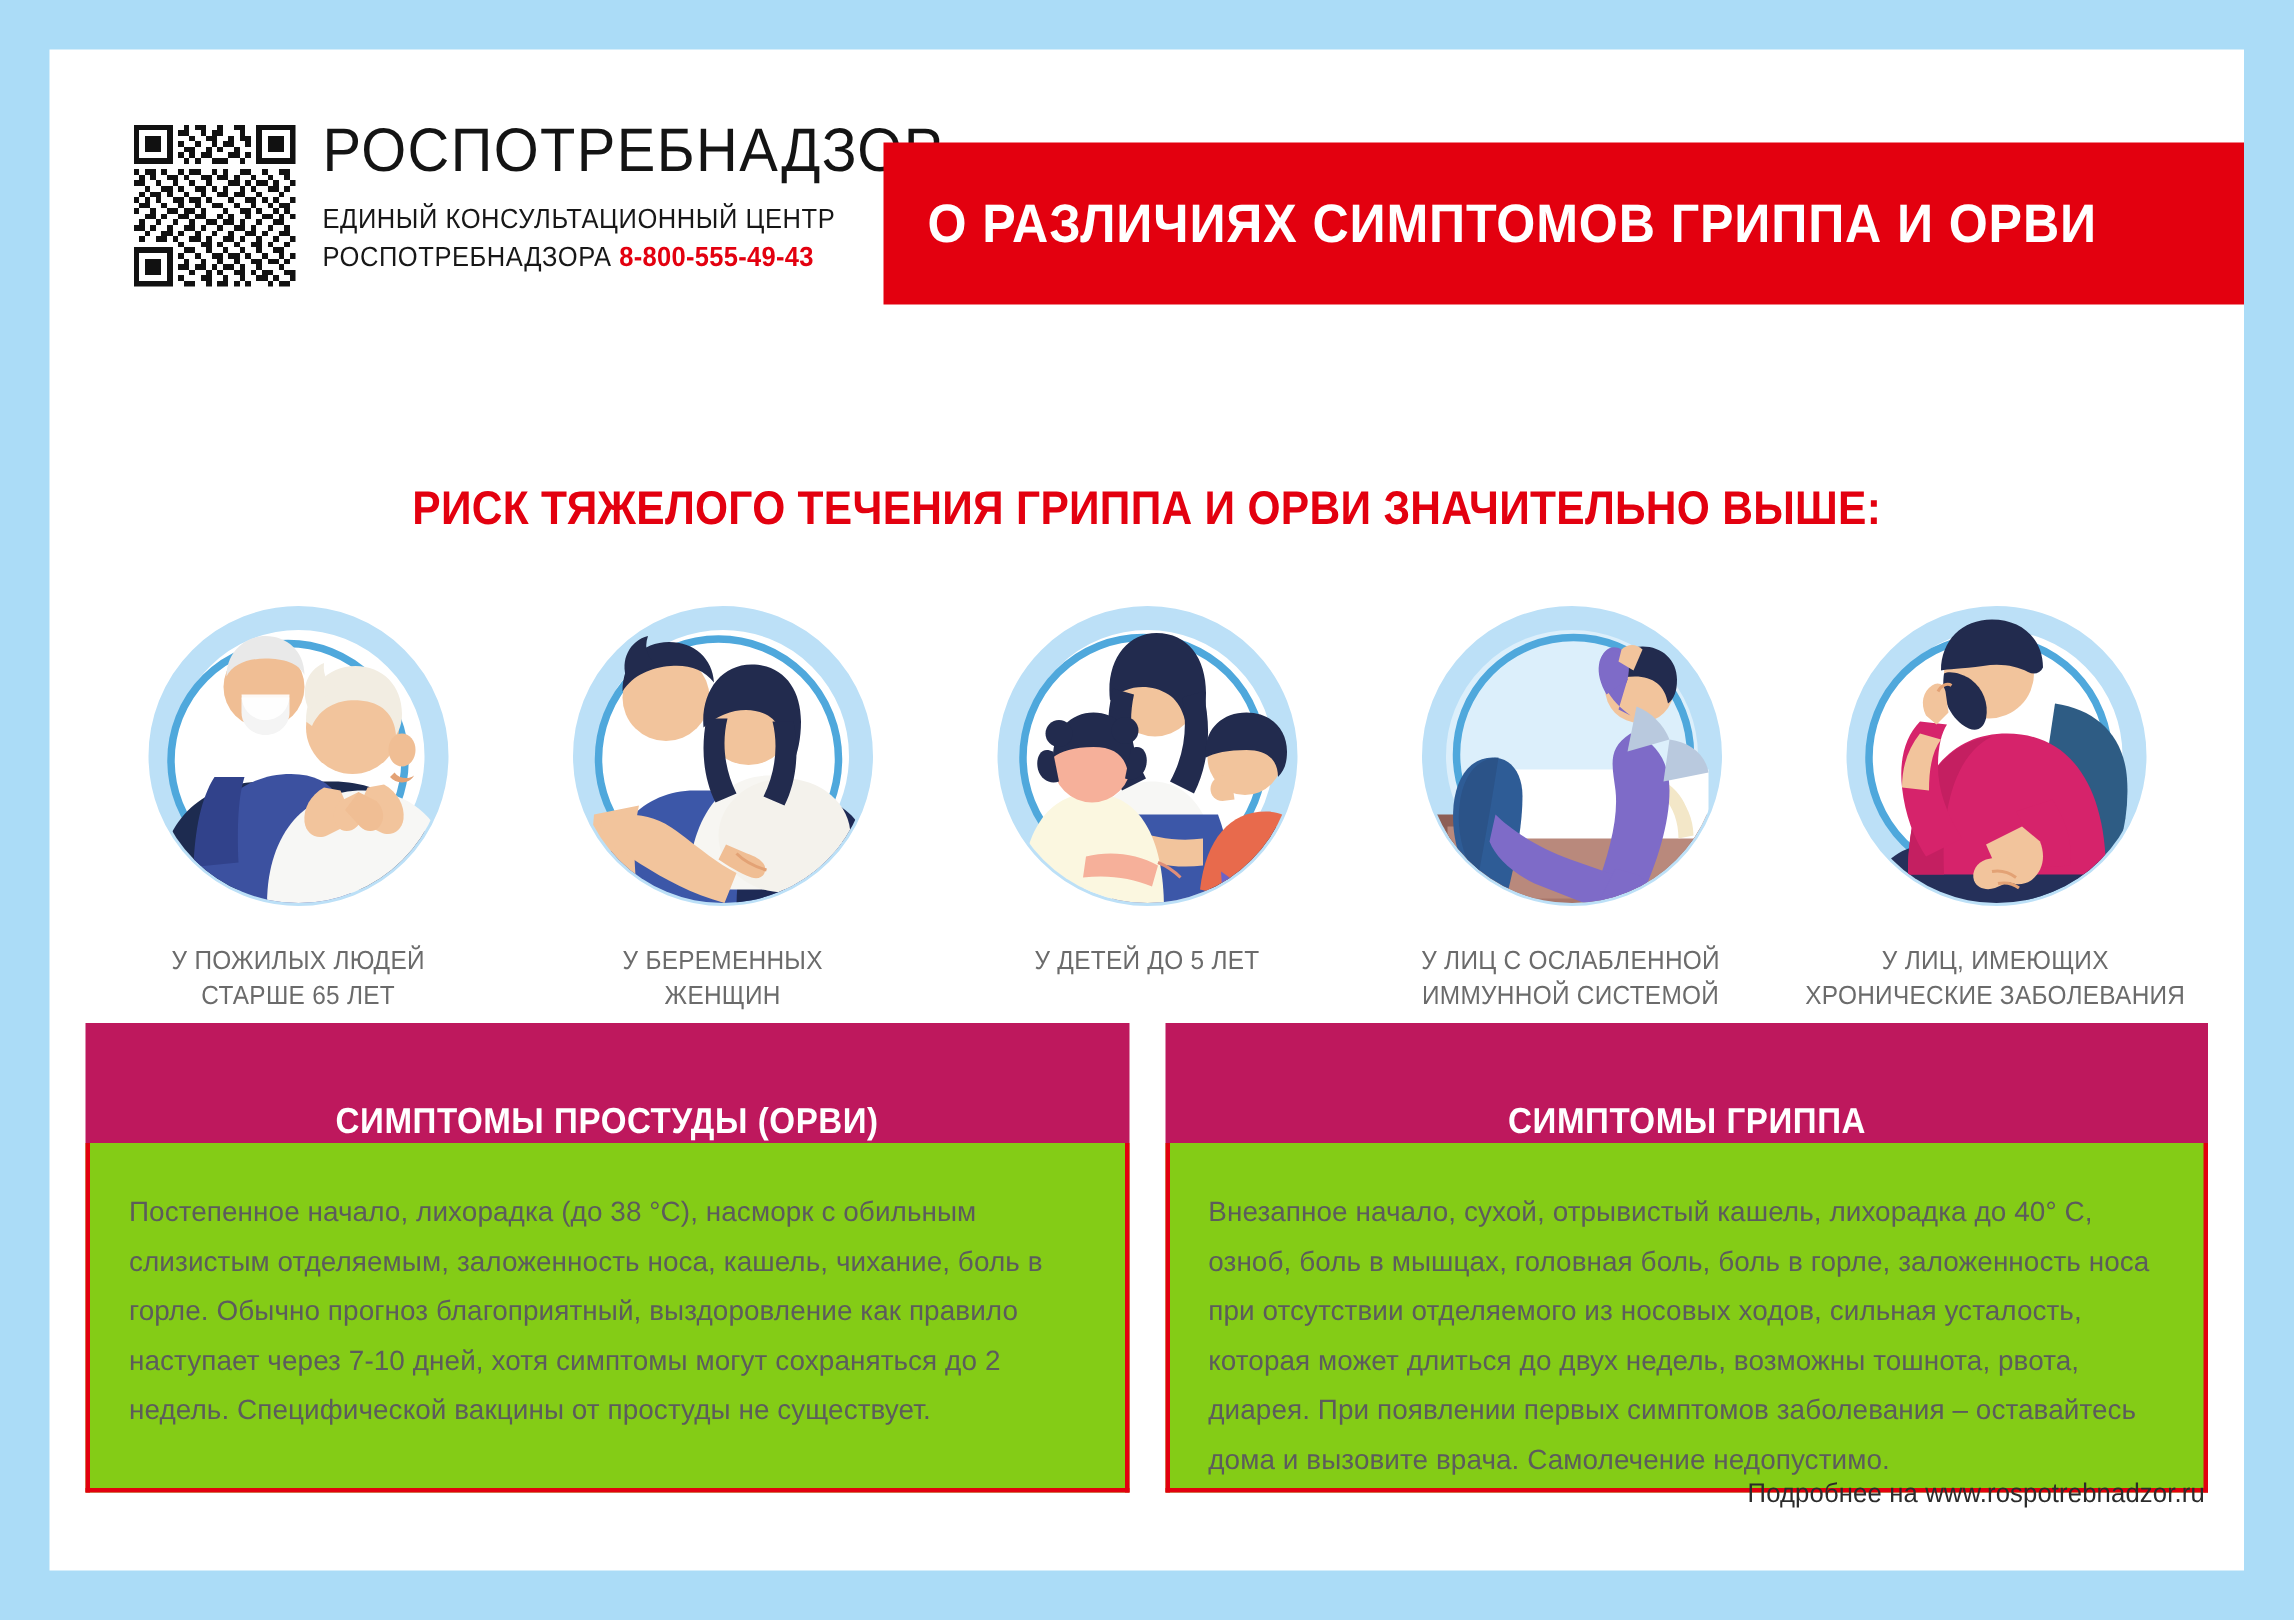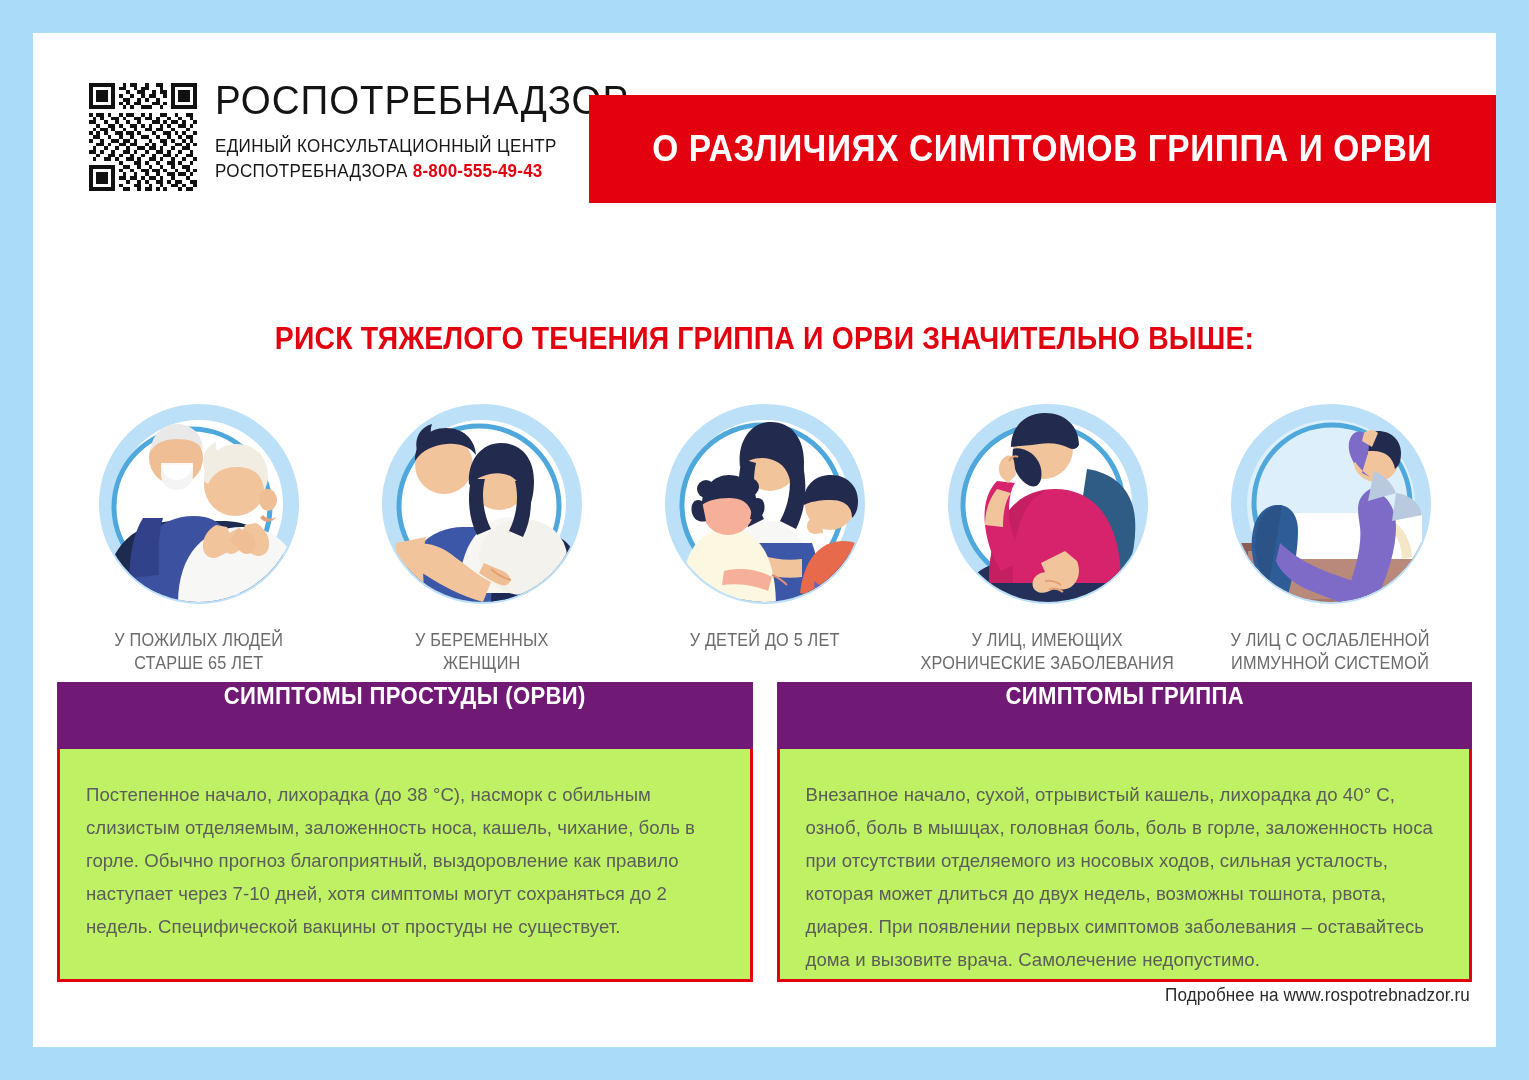--- a/index.html
+++ b/index.html
@@ -27,21 +27,21 @@
   }
   .brand-sub{
     margin-top:9px;
     font-size:18.5px;font-weight:400;letter-spacing:0.4px;color:#171717;
     line-height:25px;white-space:nowrap;transform:scaleX(0.92);transform-origin:left center;
   }
   .brand-sub .phone{color:#E3000F;font-weight:700;letter-spacing:0.2px;}
 
   .titlebar{
     position:absolute;left:556px;top:62px;width:907px;height:108px;
-    background:#E3000F;display:flex;align-items:center;justify-content:center;
+    background:#E3000F;display:flex;align-items:center;justify-content:flex-start;
   }
   .titlebar h1{
     margin:0;color:#ffffff;font-size:36px;font-weight:700;letter-spacing:0.6px;
     transform:scaleX(0.93);transform-origin:center;white-space:nowrap;
     font-family:"Liberation Sans",sans-serif;
   }
 
   
   .lead{position:absolute;left:0;top:198px;width:100%;text-align:center;}
   .lead .l1,.lead .l2{
@@ -63,28 +63,28 @@
   .gcaption{
     margin-top:14px;text-align:center;color:#6b6b6b;
     font-size:17.5px;font-weight:400;line-height:23px;letter-spacing:0.2px;
     transform:scaleX(0.93);white-space:nowrap;
   }
 
   
   .panels{position:absolute;left:24px;top:649px;width:1415px;display:flex;gap:24px;}
   .panel{flex:1;}
   .panel-head{
-    background:#701a75;height:67px;display:flex;align-items:flex-start;justify-content:center;
+    background:#be185d;height:80px;display:flex;align-items:flex-end;justify-content:center;
   }
   .panel-head h2{
     margin:0;color:#fff;font-size:24px;font-weight:700;letter-spacing:0.4px;
     transform:scaleX(0.92);white-space:nowrap;
   }
   .panel-body{
-    border:3px solid #E3000F;border-top:none;background:#bef264;
+    border:3px solid #E3000F;border-top:none;background:#84cc16;
     height:233px;padding:29px 26px 0 26px;box-sizing:border-box;
   }
   .panel-body p{
     margin:0;color:#5c5c5c;font-size:18.6px;line-height:33px;letter-spacing:0.05px;
   }
 
   
   .footer{
     position:absolute;right:26px;top:952px;
     color:#2b2b2b;font-size:18px;letter-spacing:0.1px;transform:scaleX(0.95);
@@ -462,57 +462,20 @@
       <div class="gcaption">
         <div>У ДЕТЕЙ ДО 5 ЛЕТ</div>
         <div></div>
       </div>
     </div>
 
     <div class="group">
       <div class="circle-wrap">
         <svg viewBox="0 0 222 222">
           <defs>
-              <clipPath id="c4">
-                <circle cx="111" cy="111" r="98"></circle>
-              </clipPath>
-            </defs>
-          <circle cx="111" cy="111" r="98" fill="#fff"></circle>
-          <circle cx="111" cy="111" r="92" fill="none" stroke="#BCE0F7" stroke-width="16"></circle>
-          <circle cx="106" cy="112" r="80" fill="none" stroke="#4FA8DC" stroke-width="5"></circle>
-          <g clip-path="url(#c4)">
-            <path d="M150 76c28 4 46 22 48 50 2 28-6 56-22 84h-46z" fill="#2E5C84"></path>
-            <path d="M26 216c0-22 10-38 28-44h112c16 8 26 24 26 44z" fill="#25305A"></path>
-            <path d="M52 190c0-62 26-94 66-94s66 32 66 94z" fill="#D6236B"></path>
-            <path d="M52 190c0-56 22-88 56-92-24 12-34 46-32 92z" fill="#C41F61"></path>
-            <circle cx="106" cy="56" r="30" fill="#F2C49C"></circle>
-            <path d="M74 54c0-20 14-34 34-34 20 0 34 13 34 32-2 4-6 5-10 3-8-4-18-6-30-4-14 2-24 2-28 3z" fill="#222B4E"></path>
-            <path d="M76 56c-2 14 2 26 12 34 8 6 14 4 16-4 2-10-2-20-10-26-6-4-14-6-18-4z" fill="#222B4E"></path>
-            <path d="M60 88c-10 10-14 26-12 44 2 18 8 34 16 46l24-12c-10-16-16-32-16-48 0-12 2-22 6-28z" fill="#D6236B"></path>
-            <path d="M60 96c-8 10-12 22-12 36l18 2c0-14 2-26 8-34z" fill="#F2C49C"></path>
-            <path d="M64 84c-4-8-2-16 4-20 4-3 8-1 9 4l2 14-8 8z" fill="#F2C49C"></path>
-            <path d="M72 68c2-4 6-6 9-4" stroke="#E3A275" stroke-width="2" fill="none"></path>
-            <path d="M148 140c10 14 14 30 12 44l-28 2c2-14-2-28-8-38z" fill="#D6236B"></path>
-            <path d="M140 168c4 10 2 20-6 26-8 5-18 2-22-6l-8-18 24-12z" fill="#F2C49C"></path>
-            <path d="M104 180c-6 2-10 8-8 14 2 5 8 7 14 5l14-6-6-16z" fill="#F2C49C"></path>
-            <path d="M108 188c6-1 12 1 16 4" stroke="#E3A275" stroke-width="2" fill="none"></path>
-            <path d="M112 196c5-1 10 0 14 3" stroke="#E3A275" stroke-width="2" fill="none"></path>
-          </g>
-        </svg>
-      </div>
-      <div class="gcaption">
-        <div>У ЛИЦ, ИМЕЮЩИХ</div>
-        <div>ХРОНИЧЕСКИЕ ЗАБОЛЕВАНИЯ</div>
-      </div>
-    </div>
-
-    <div class="group">
-      <div class="circle-wrap">
-        <svg viewBox="0 0 222 222">
-          <defs>
               <clipPath id="c5">
                 <circle cx="111" cy="111" r="98"></circle>
               </clipPath>
             </defs>
           <circle cx="111" cy="111" r="98" fill="#DCEFFB"></circle>
           <circle cx="111" cy="111" r="92" fill="none" stroke="#BCE0F7" stroke-width="16"></circle>
           <circle cx="112" cy="110" r="78" fill="none" stroke="#4FA8DC" stroke-width="5"></circle>
           <g clip-path="url(#c5)">
             <path d="M8 160h206v60H8z" fill="#A8766B"></path>
             <path d="M18 150h190v20H18z" fill="#8D5E55"></path>
@@ -536,20 +499,57 @@
             <path d="M144 40c4-4 10-4 14 0l-6 14-10-6z" fill="#F2C49C"></path>
           </g>
         </svg>
       </div>
       <div class="gcaption">
         <div>У ЛИЦ С ОСЛАБЛЕННОЙ</div>
         <div>ИММУННОЙ СИСТЕМОЙ</div>
       </div>
     </div>
 
+    <div class="group">
+      <div class="circle-wrap">
+        <svg viewBox="0 0 222 222">
+          <defs>
+              <clipPath id="c4">
+                <circle cx="111" cy="111" r="98"></circle>
+              </clipPath>
+            </defs>
+          <circle cx="111" cy="111" r="98" fill="#fff"></circle>
+          <circle cx="111" cy="111" r="92" fill="none" stroke="#BCE0F7" stroke-width="16"></circle>
+          <circle cx="106" cy="112" r="80" fill="none" stroke="#4FA8DC" stroke-width="5"></circle>
+          <g clip-path="url(#c4)">
+            <path d="M150 76c28 4 46 22 48 50 2 28-6 56-22 84h-46z" fill="#2E5C84"></path>
+            <path d="M26 216c0-22 10-38 28-44h112c16 8 26 24 26 44z" fill="#25305A"></path>
+            <path d="M52 190c0-62 26-94 66-94s66 32 66 94z" fill="#D6236B"></path>
+            <path d="M52 190c0-56 22-88 56-92-24 12-34 46-32 92z" fill="#C41F61"></path>
+            <circle cx="106" cy="56" r="30" fill="#F2C49C"></circle>
+            <path d="M74 54c0-20 14-34 34-34 20 0 34 13 34 32-2 4-6 5-10 3-8-4-18-6-30-4-14 2-24 2-28 3z" fill="#222B4E"></path>
+            <path d="M76 56c-2 14 2 26 12 34 8 6 14 4 16-4 2-10-2-20-10-26-6-4-14-6-18-4z" fill="#222B4E"></path>
+            <path d="M60 88c-10 10-14 26-12 44 2 18 8 34 16 46l24-12c-10-16-16-32-16-48 0-12 2-22 6-28z" fill="#D6236B"></path>
+            <path d="M60 96c-8 10-12 22-12 36l18 2c0-14 2-26 8-34z" fill="#F2C49C"></path>
+            <path d="M64 84c-4-8-2-16 4-20 4-3 8-1 9 4l2 14-8 8z" fill="#F2C49C"></path>
+            <path d="M72 68c2-4 6-6 9-4" stroke="#E3A275" stroke-width="2" fill="none"></path>
+            <path d="M148 140c10 14 14 30 12 44l-28 2c2-14-2-28-8-38z" fill="#D6236B"></path>
+            <path d="M140 168c4 10 2 20-6 26-8 5-18 2-22-6l-8-18 24-12z" fill="#F2C49C"></path>
+            <path d="M104 180c-6 2-10 8-8 14 2 5 8 7 14 5l14-6-6-16z" fill="#F2C49C"></path>
+            <path d="M108 188c6-1 12 1 16 4" stroke="#E3A275" stroke-width="2" fill="none"></path>
+            <path d="M112 196c5-1 10 0 14 3" stroke="#E3A275" stroke-width="2" fill="none"></path>
+          </g>
+        </svg>
+      </div>
+      <div class="gcaption">
+        <div>У ЛИЦ, ИМЕЮЩИХ</div>
+        <div>ХРОНИЧЕСКИЕ ЗАБОЛЕВАНИЯ</div>
+      </div>
+    </div>
+
   </div>
 
   <div class="panels">
     <div class="panel">
       <div class="panel-head">
         <h2>СИМПТОМЫ ПРОСТУДЫ (ОРВИ)</h2>
       </div>
       <div class="panel-body">
         <p>Постепенное начало, лихорадка (до 38 °C), насморк с обильным слизистым отделяемым, заложенность носа, кашель, чихание, боль в горле. Обычно прогноз благоприятный, выздоровление как правило наступает через 7-10 дней, хотя симптомы могут сохраняться до 2 недель. Специфической вакцины от простуды не существует.</p>
       </div>

